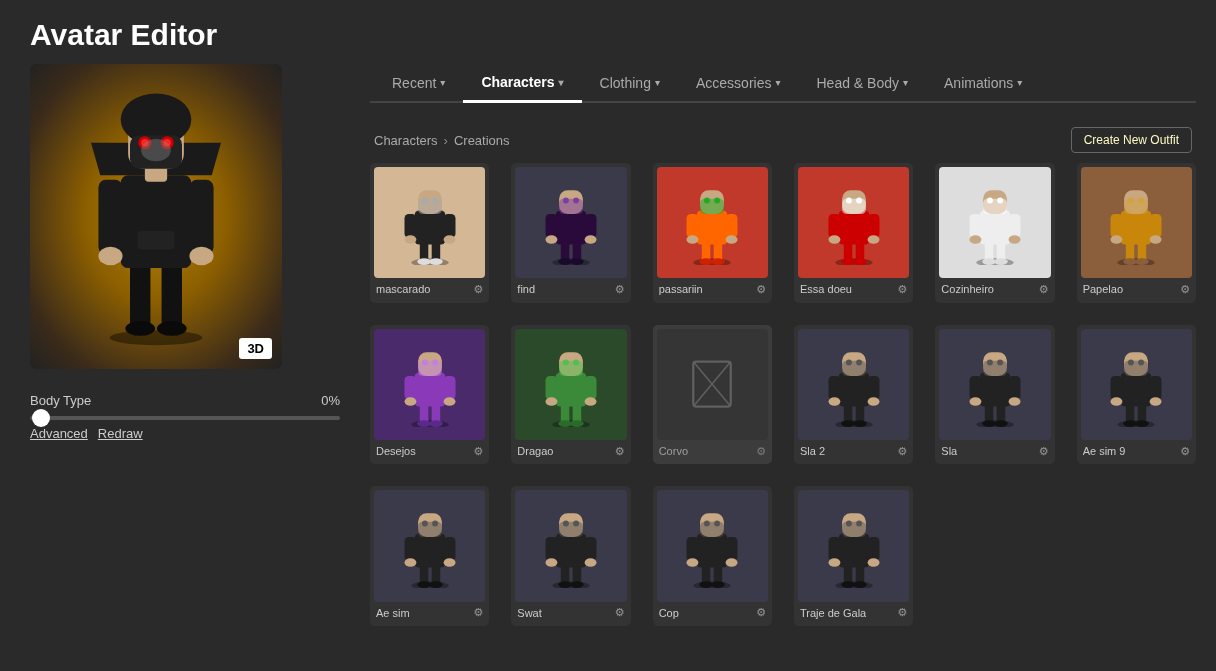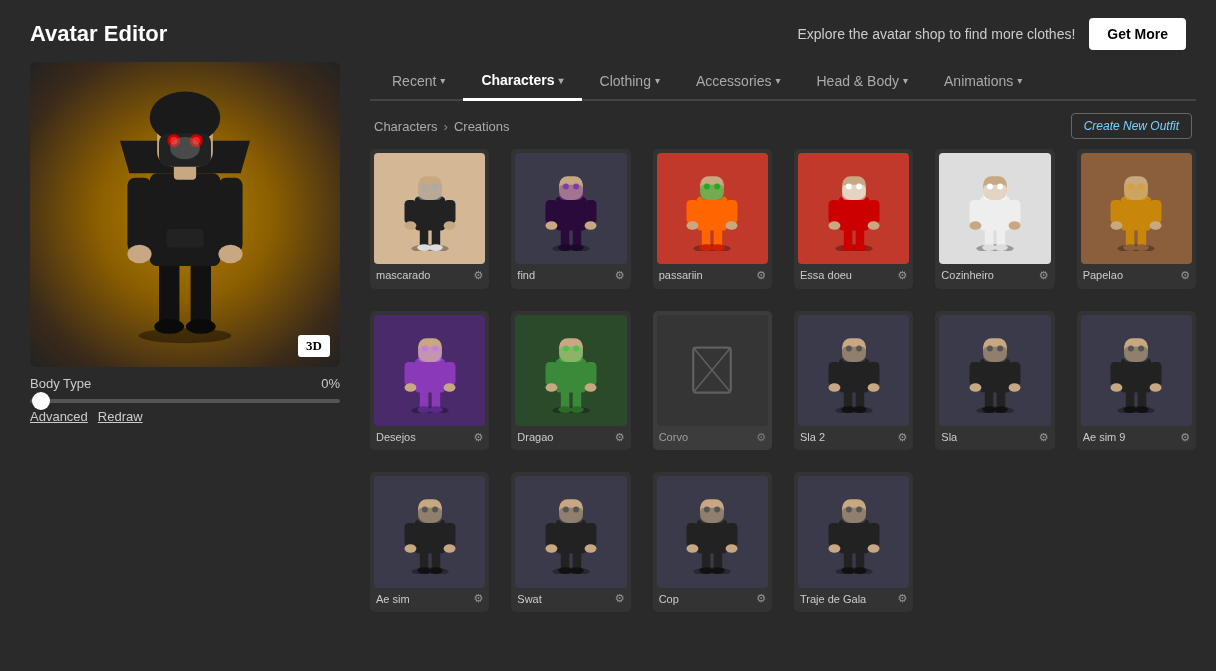--- a/index.html
+++ b/index.html
@@ -15,21 +15,21 @@
 
     
     .header {
       display: flex;
       align-items: center;
       justify-content: space-between;
       padding: 18px 30px 12px 30px;
       background: #2a2a2a;
     }
     .header-title {
-      font-size: 22px;
+      font-size: 30px;
       font-weight: 700;
       color: #fff;
     }
     .header-right {
       display: flex;
       align-items: center;
       gap: 14px;
     }
     .header-promo {
       color: #ccc;
@@ -54,48 +54,47 @@
 
     
     .left-panel {
       width: 370px;
       flex-shrink: 0;
       padding: 0 20px 20px 30px;
       display: flex;
       flex-direction: column;
     }
     .avatar-preview {
-      width: 310px;
+      width: 252px;
       height: 305px;
       background: radial-gradient(ellipse at center, #b8860b 0%, #8b5e00 40%, #3a2a1a 80%, #222 100%);
       border-radius: 6px;
       position: relative;
       overflow: hidden;
       display: flex;
       align-items: center;
       justify-content: center;
-      font-family: Liberation Serif, serif;
     }
     
     .badge-3d {
       position: absolute;
       bottom: 10px;
       right: 10px;
       background: #fff;
       color: #000;
       font-weight: 700;
       font-size: 13px;
       padding: 3px 8px;
       border-radius: 3px;
     }
     .body-type-row {
       display: flex;
       align-items: center;
       justify-content: space-between;
-      margin-top: 9px;
+      margin-top: 24px;
       width: 310px;
     }
     .body-type-label {
       color: #ccc;
       font-size: 13px;
     }
     .body-type-pct {
       color: #ccc;
       font-size: 13px;
     }
@@ -146,21 +145,21 @@
       display: flex;
       flex-direction: column;
       padding: 0 20px 0 0;
     }
 
     
     .nav-tabs {
       display: flex;
       border-bottom: 2px solid #444;
       padding: 0 4px;
-      margin-bottom: 0;
+      margin-bottom: 12px;
     }
     .nav-tab {
       padding: 10px 18px;
       font-size: 14px;
       color: #aaa;
       cursor: pointer;
       display: flex;
       align-items: center;
       gap: 4px;
       position: relative;
@@ -188,26 +187,25 @@
       display: flex;
       align-items: center;
       gap: 6px;
       font-size: 13px;
       color: #aaa;
     }
     .breadcrumb-sep { color: #888; }
     .create-outfit-btn {
       background: transparent;
       border: 1px solid #666;
-      color: #7dd3fc;
+      color: #fef9c3;
       border-radius: 4px;
       padding: 5px 12px;
       font-size: 12px;
       cursor: pointer;
-      font-style: italic;
     }
 
     
     .outfits-grid {
       display: grid;
       grid-template-columns: repeat(6, 1fr);
       gap: 22px;
       overflow-y: auto;
       padding-bottom: 10px;
     }
@@ -266,24 +264,20 @@
     
     .outfits-grid::-webkit-scrollbar { width: 6px; }
     .outfits-grid::-webkit-scrollbar-track { background: #333; }
     .outfits-grid::-webkit-scrollbar-thumb { background: #666; border-radius: 3px; }
   </style>
 </head>
 <body>
 
 <div class="header">
   <h1 class="header-title">Avatar Editor</h1>
-  <div class="header-right">
-    <span class="header-promo">Explore the avatar shop to find more clothes!</span>
-    <button class="get-more-btn">Get More</button>
-  </div>
 </div>
 
 <div class="main-layout">
 
   <div class="left-panel">
     <div class="avatar-preview">
 
       <svg viewBox="0 0 160 280" width="160" height="260">
 
         <ellipse cx="80" cy="270" rx="50" ry="8" fill="rgba(0,0,0,0.4)"></ellipse>

